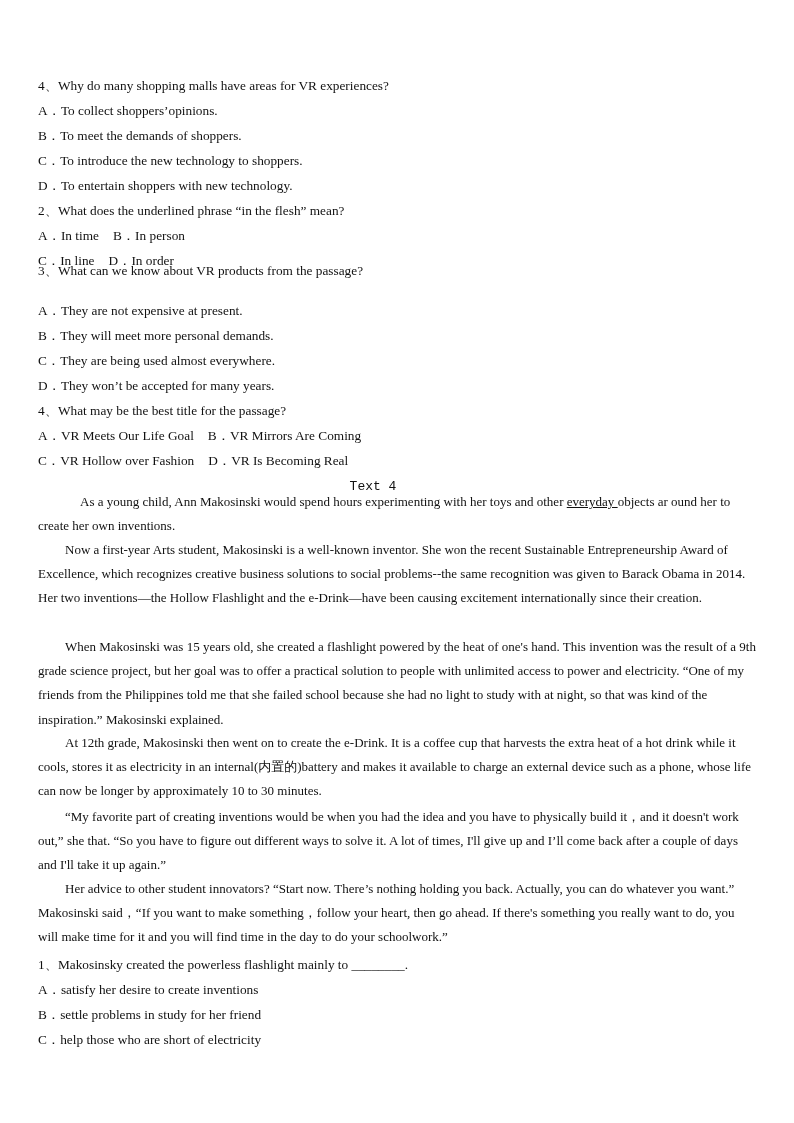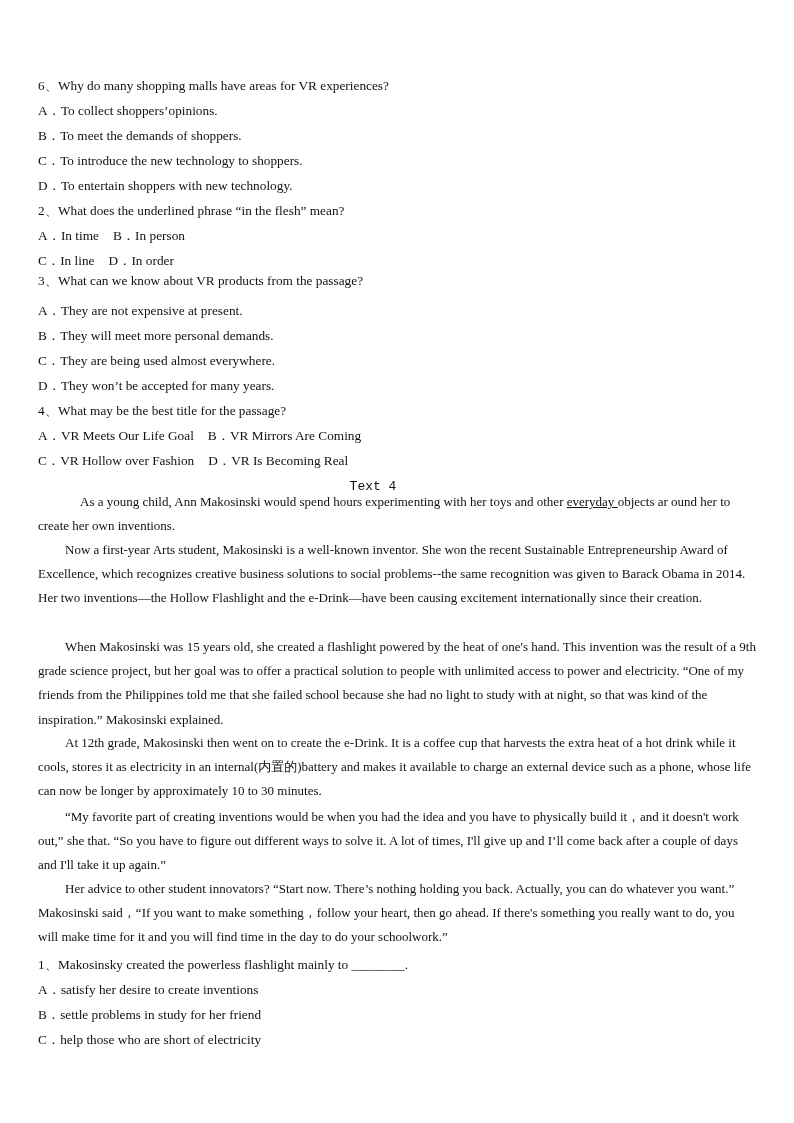--- a/index.html
+++ b/index.html
@@ -12,35 +12,35 @@
   .indent { text-indent: 27px; }
   .indent-wide { text-indent: 42px; }
   .mono-title { position: absolute; left: 0; width: 746px; text-align: center; top: 478px;
     font-family: "Liberation Mono", monospace; font-size: 13px; line-height: 18px; }
   .u { text-decoration: underline; }
   .gap { display: inline-block; width: 14px; }
 </style>
 </head>
 <body>
 
-<div class="line" style="top:77px">6、Why do many shopping malls have areas for VR experiences?</div>
+<div class="line" style="top:77px">4、Why do many shopping malls have areas for VR experiences?</div>
 <div class="line" style="top:102px">A．To collect shoppers’opinions.</div>
 <div class="line" style="top:127px">B．To meet the demands of shoppers.</div>
 <div class="line" style="top:152px">C．To introduce the new technology to shoppers.</div>
 <div class="line" style="top:177px">D．To entertain shoppers with new technology.</div>
 
 <div class="line" style="top:202px">2、What does the underlined phrase “in the flesh” mean?</div>
 <div class="line" style="top:227px">
   <span>A．In time</span><span class="gap"></span><span>B．In person</span>
 </div>
 <div class="line" style="top:252px">
   <span>C．In line</span><span class="gap"></span><span>D．In order</span>
 </div>
 
-<div class="line" style="top:272px">3、What can we know about VR products from the passage?</div>
+<div class="line" style="top:262px">3、What can we know about VR products from the passage?</div>
 <div class="line" style="top:302px">A．They are not expensive at present.</div>
 <div class="line" style="top:327px">B．They will meet more personal demands.</div>
 <div class="line" style="top:352px">C．They are being used almost everywhere.</div>
 <div class="line" style="top:377px">D．They won’t be accepted for many years.</div>
 
 <div class="line" style="top:402px">4、What may be the best title for the passage?</div>
 <div class="line" style="top:427px">
   <span>A．VR Meets Our Life Goal</span><span class="gap"></span><span>B．VR Mirrors Are Coming</span>
 </div>
 <div class="line" style="top:452px">

